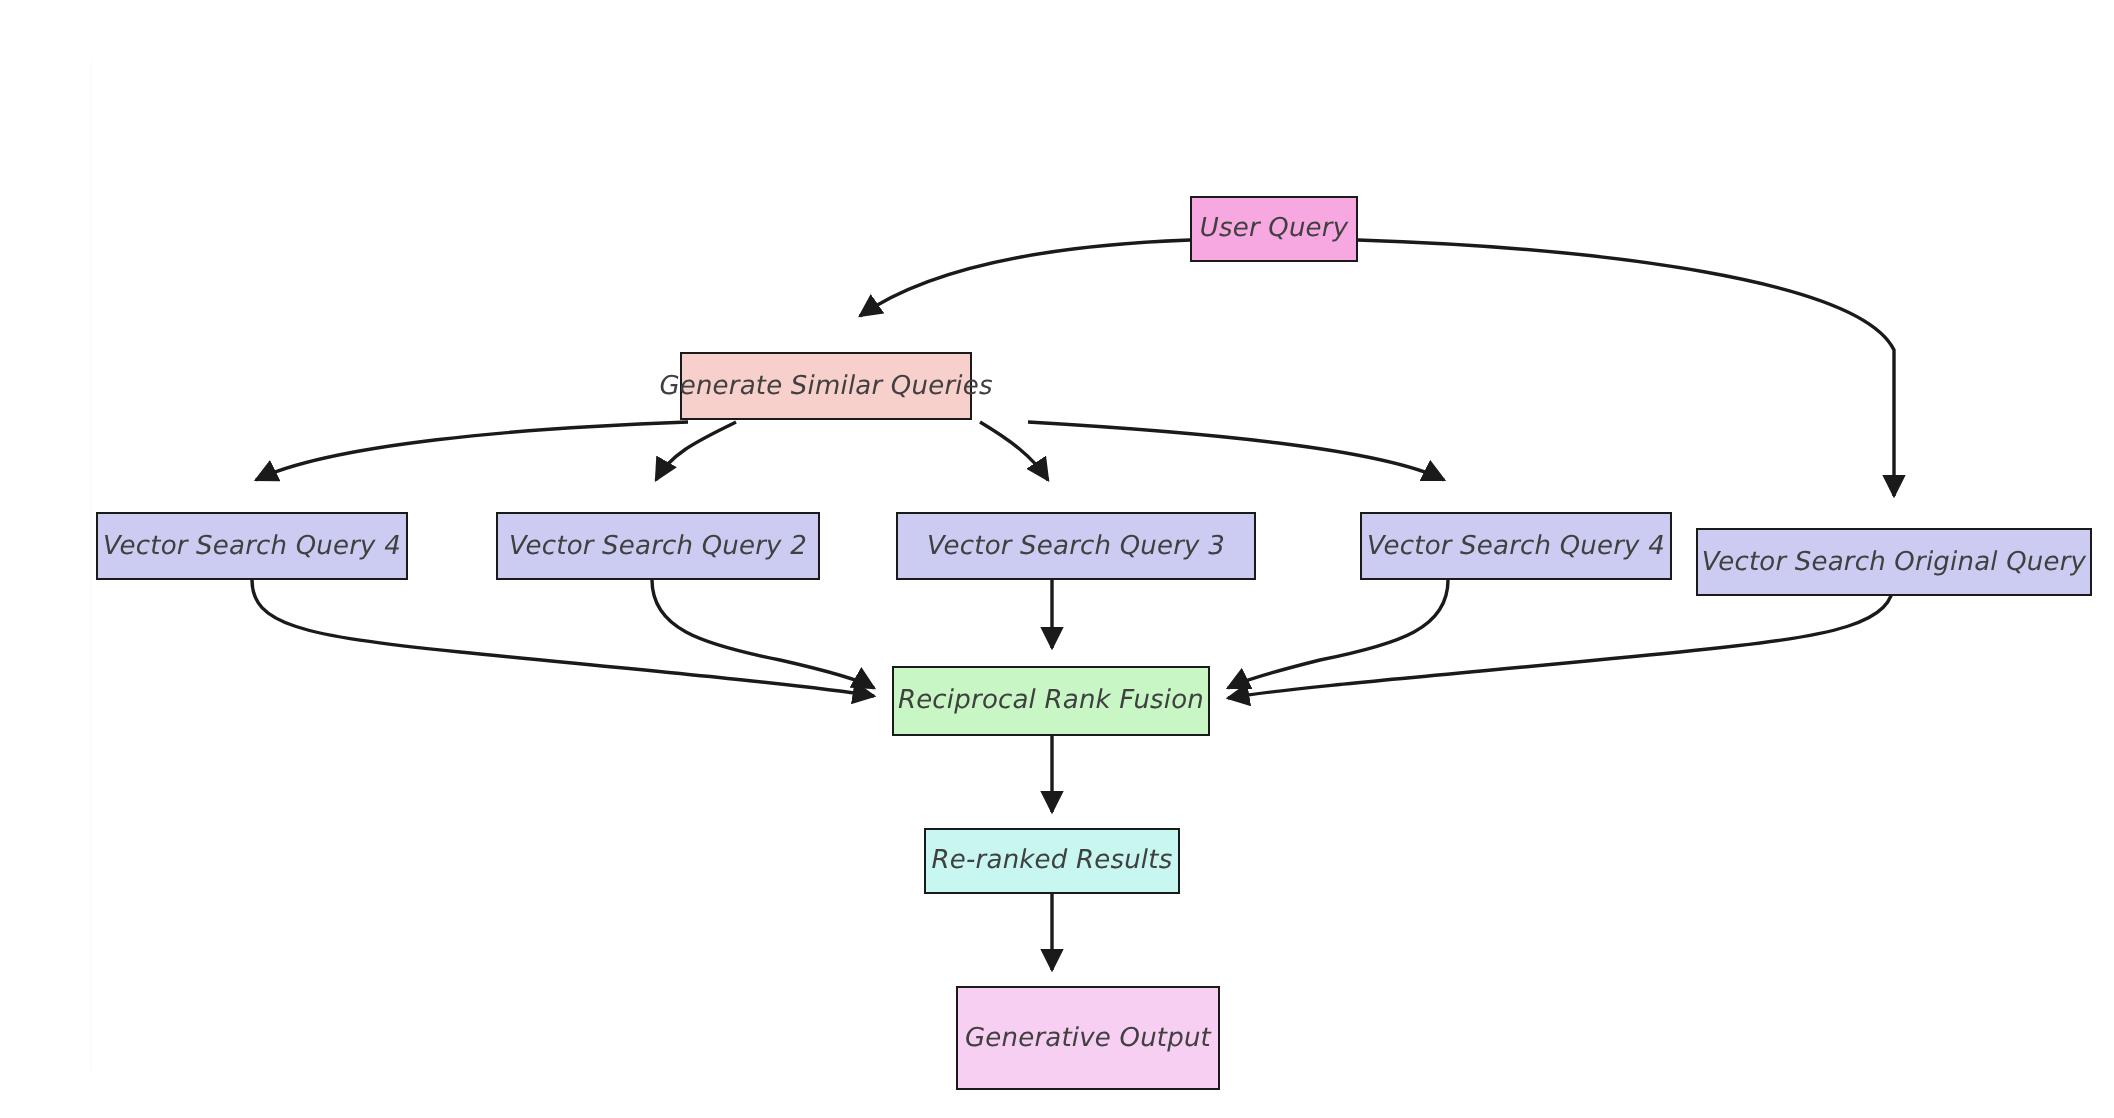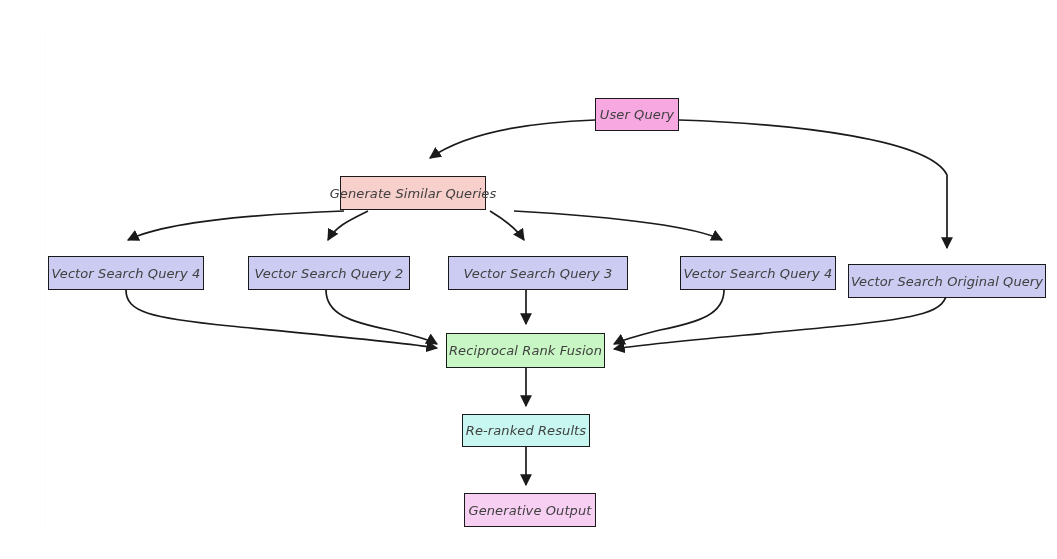--- a/index.html
+++ b/index.html
@@ -84,15 +84,15 @@
 
   <div class="node" style="left: 595px; top: 98px; width: 84px; height: 33px; background: rgb(247, 168, 224); border-color: rgb(26, 26, 26);">User Query</div>
   <div class="node" style="left: 340px; top: 176px; width: 146px; height: 34px; background: rgb(247, 207, 203); border-color: rgb(26, 26, 26);">Generate Similar Queries</div>
   <div class="node" style="left: 48px; top: 256px; width: 156px; height: 34px; background: rgb(204, 204, 242); border-color: rgb(26, 26, 26);">Vector Search Query 4</div>
   <div class="node" style="left: 248px; top: 256px; width: 162px; height: 34px; background: rgb(204, 204, 242); border-color: rgb(26, 26, 26);">Vector Search Query 2</div>
   <div class="node" style="left: 448px; top: 256px; width: 180px; height: 34px; background: rgb(204, 204, 242); border-color: rgb(26, 26, 26);">Vector Search Query 3</div>
   <div class="node" style="left: 680px; top: 256px; width: 156px; height: 34px; background: rgb(204, 204, 242); border-color: rgb(26, 26, 26);">Vector Search Query 4</div>
   <div class="node" style="left: 848px; top: 264px; width: 198px; height: 34px; background: rgb(204, 204, 242); border-color: rgb(26, 26, 26);">Vector Search Original Query</div>
   <div class="node" style="left: 446px; top: 333px; width: 159px; height: 35px; background: rgb(200, 247, 197); border-color: rgb(26, 26, 26);">Reciprocal Rank Fusion</div>
   <div class="node" style="left: 462px; top: 414px; width: 128px; height: 33px; background: rgb(200, 247, 242); border-color: rgb(26, 26, 26);">Re-ranked Results</div>
-  <div class="node" style="left: 464px; top: 493px; width: 132px; height: 34px; background: rgb(247, 207, 242); border-color: rgb(26, 26, 26);">Generative Output</div>
+  <div class="node" style="left: 478px; top: 493px; width: 132px; height: 52px; background: rgb(247, 207, 242); border-color: rgb(26, 26, 26);">Generative Output</div>
 
 </div>
 
 </body></html>

